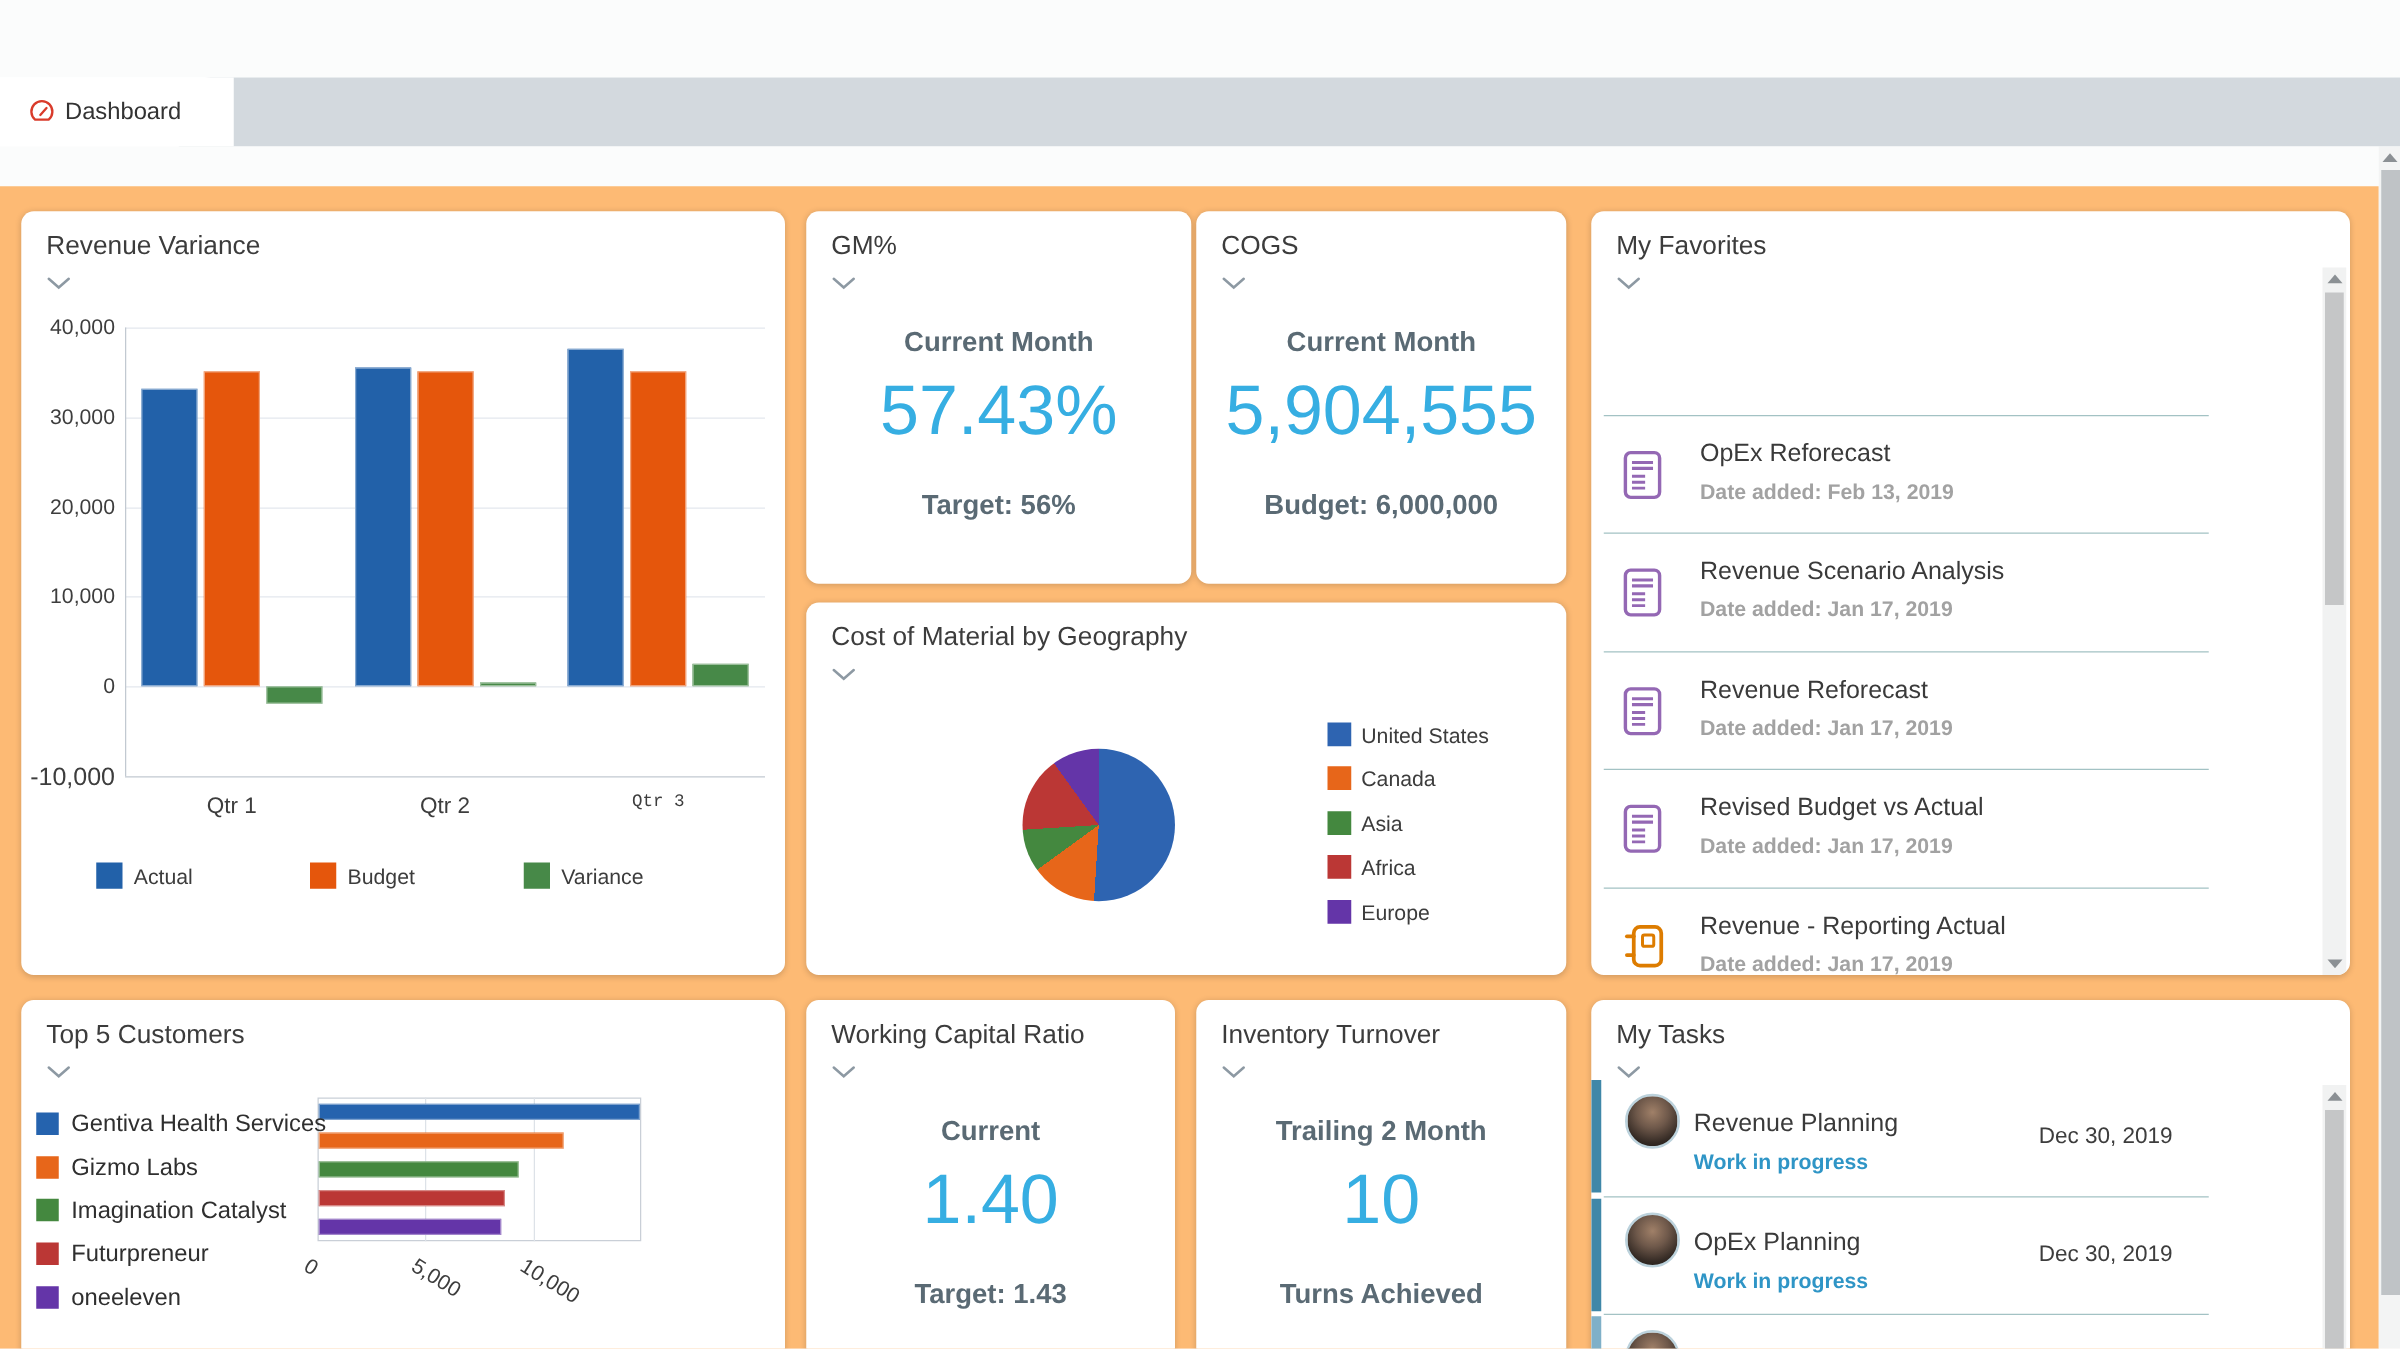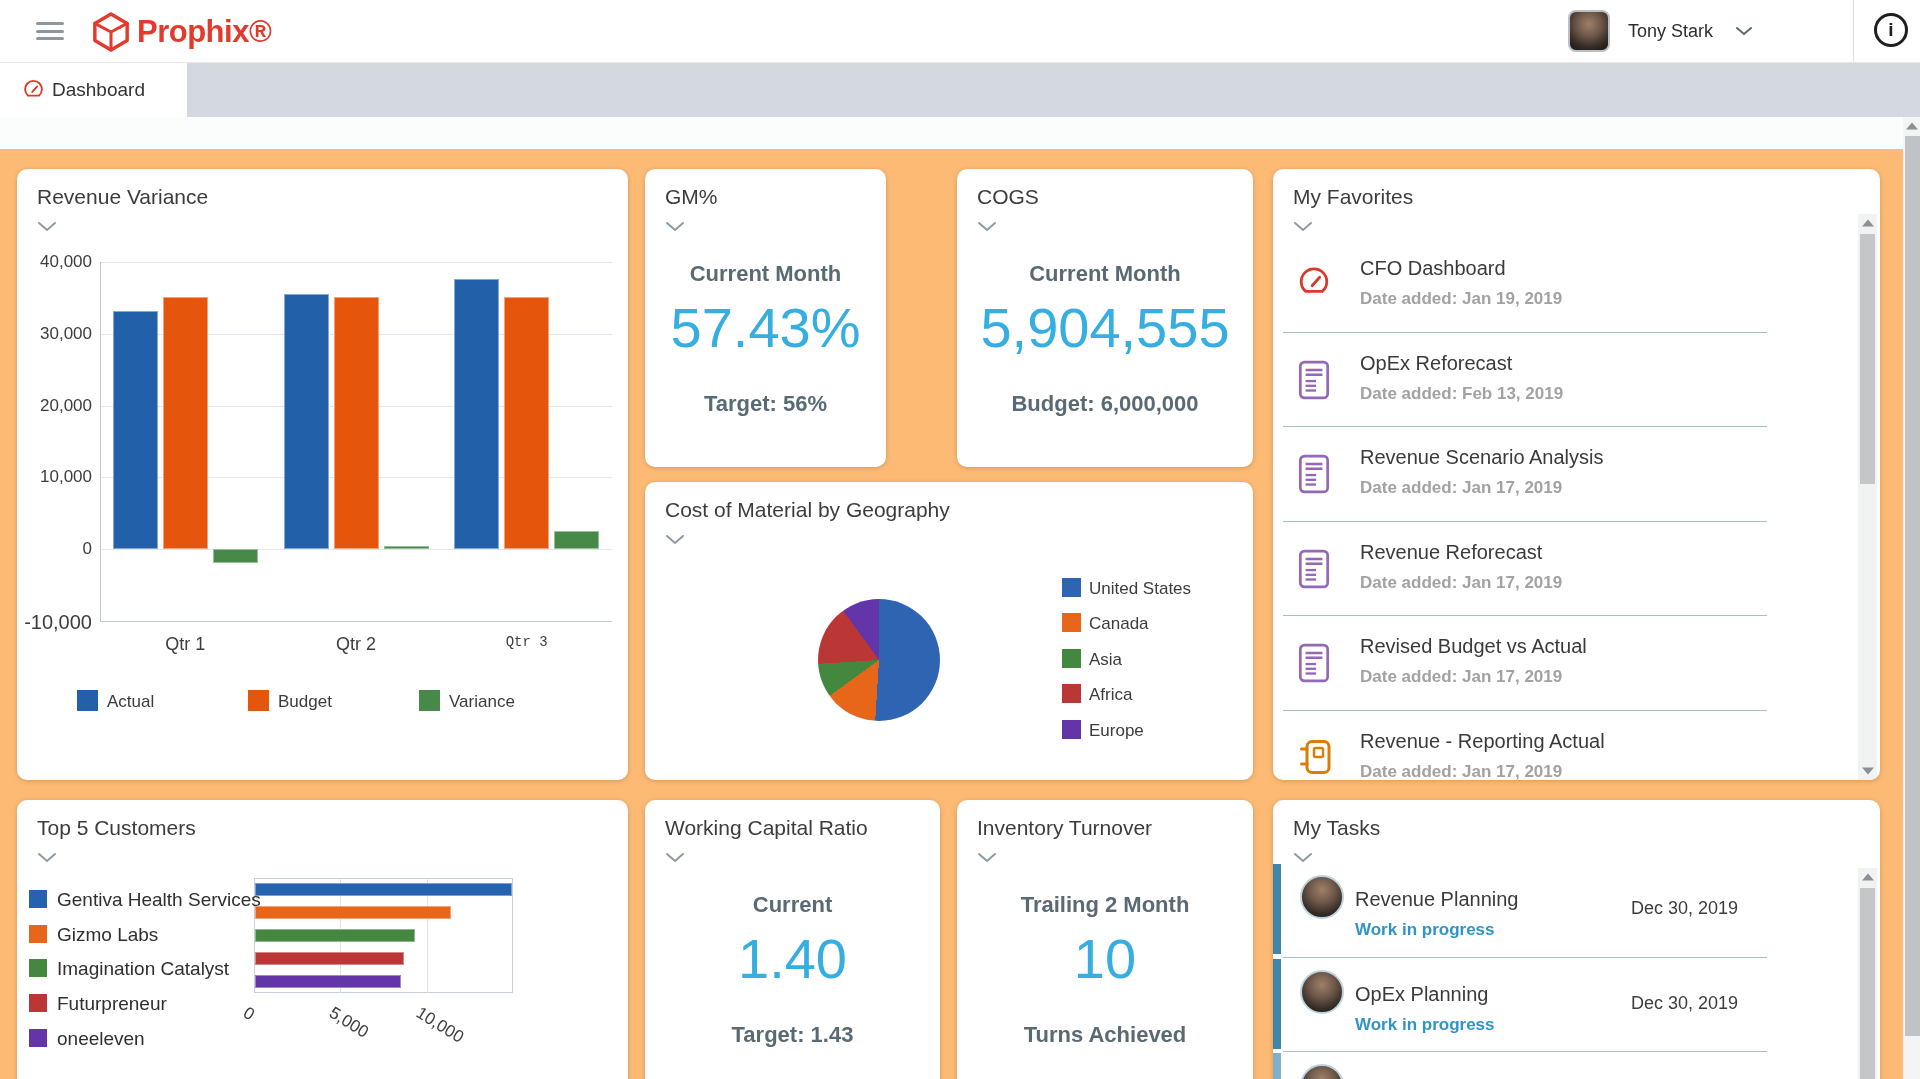--- a/index.html
+++ b/index.html
@@ -60,43 +60,20 @@
     border-left:6px solid transparent;border-right:6px solid transparent;}
   .arrow-up:after{border-bottom:7px solid #8b9094;}
   .arrow-down:after{border-top:7px solid #8b9094;}
   .chart-layer{position:absolute;left:0;top:0;right:0;bottom:0;}
 </style>
 </head>
 <body>
 
 <div id="stage">
 
-  <div class="topbar">
-    <div class="hamburger">
-      <span></span>
-        <span></span>
-        <span></span>
-    </div>
-    <div class="logo">
-      <svg width="38" height="42" viewBox="0 0 40 44">
-        <path d="M20 3 L37 13 V31 L20 41 L3 31 V13 Z" fill="none" stroke="#e23a2c" stroke-width="3.6" stroke-linejoin="round"></path>
-        <path d="M20 22 L3 13 M20 22 L37 13 M20 22 V41" fill="none" stroke="#e23a2c" stroke-width="3.2" stroke-linecap="round"></path>
-      </svg>
-      <span class="logo-text">Prophix®</span>
-    </div>
-    <div class="userbox">
-      <div class="avatar-rect"></div>
-      <span class="username">Tony Stark</span>
-      <svg style="margin-left:22px" width="18" height="10" viewBox="0 0 18 10">
-        <polyline points="2,2 9,8 16,2" fill="none" stroke="#5f6a72" stroke-width="2" stroke-linecap="round"></polyline>
-      </svg>
-    </div>
-    <div class="topdivider"></div>
-    <div class="infoicon">i</div>
-  </div>
 
   <div class="tabstrip">
     <div class="graybar"></div>
     <div class="tab-active">
       <svg class="tab-gauge" width="21" height="21" viewBox="0 0 34 34">
         <path d="M8.2 27 A 13.6 13.6 0 1 1 25.8 27 L8.2 27 Z" fill="none" stroke="#d93b2b" stroke-width="3" stroke-linejoin="round" stroke-linecap="round"></path>
         <line x1="15" y1="21" x2="23" y2="12" stroke="#d93b2b" stroke-width="3" stroke-linecap="round"></line>
       </svg>
       <span class="tab-label">Dashboard</span>
     </div>
@@ -137,21 +114,21 @@
           <div style="position: absolute; left: 424.333px; top: 465px; width: 170.667px; text-align: center; font-size: 14px; color: rgb(61, 61, 61); font-family: Liberation Mono, monospace;">Qtr 3</div>
           <div style="position: absolute; left: 60px; top: 521px; width: 21px; height: 21px; background: rgb(34, 97, 169);"></div>
           <div style="position: absolute; left: 90px; top: 523px; font-size: 17px; color: rgb(60, 60, 60);">Actual</div>
           <div style="position: absolute; left: 231px; top: 521px; width: 21px; height: 21px; background: rgb(229, 86, 12);"></div>
           <div style="position: absolute; left: 261px; top: 523px; font-size: 17px; color: rgb(60, 60, 60);">Budget</div>
           <div style="position: absolute; left: 402px; top: 521px; width: 21px; height: 21px; background: rgb(71, 137, 72);"></div>
           <div style="position: absolute; left: 432px; top: 523px; font-size: 17px; color: rgb(60, 60, 60);">Variance</div>
         </div>
     </div>
 
-    <div class="card" style="left:645px;top:20px;width:241px;height:298px;">
+    <div class="card" style="left:645px;top:20px;width:308px;height:298px;">
       <div class="card-title">GM%</div>
       <svg class="card-chevron" width="20" height="11" viewBox="0 0 20 11">
         <polyline points="2,2 10,9 18,2" fill="none" stroke="#8d99a3" stroke-width="2" stroke-linecap="round"></polyline>
       </svg>
       <div class="kpi-period">Current Month</div>
       <div class="kpi-value">57.43%</div>
       <div class="kpi-target">Target: 56%</div>
     </div>
 
     <div class="card" style="left:957px;top:20px;width:296px;height:298px;">
@@ -183,28 +160,20 @@
           <div style="position: absolute; left: 444px; top: 238.6px; font-size: 17px; color: rgb(60, 60, 60); white-space: nowrap;">Europe</div>
         </div>
     </div>
 
     <div class="card" style="left:1273px;top:20px;width:607px;height:611px;">
       <div class="card-title">My Favorites</div>
       <svg class="card-chevron" width="20" height="11" viewBox="0 0 20 11">
         <polyline points="2,2 10,9 18,2" fill="none" stroke="#8d99a3" stroke-width="2" stroke-linecap="round"></polyline>
       </svg>
       <div id="fav-list" class="chart-layer">
-          <div class="fav-item" style="top: 68px; height: 94px;">
-            <span class="fav-icon"><svg width="32" height="34" viewBox="0 0 34 34">
-    <path d="M8.2 27 A 13.6 13.6 0 1 1 25.8 27 L8.2 27 Z" fill="none" stroke="#d93b2b" stroke-width="3" stroke-linejoin="round" stroke-linecap="round"></path>
-    <line x1="15" y1="21" x2="23" y2="12" stroke="#d93b2b" stroke-width="3" stroke-linecap="round"></line>
-              </svg></span>
-            <span class="fav-name">CFO Dashboard</span>
-            <span class="fav-date">Date added: Jan 19, 2019</span>
-          </div>
           <div style="position: absolute; left: 10px; top: 162.5px; width: 484px; height: 1px; background: rgb(163, 194, 196);"></div>
           <div class="fav-item" style="top: 162.5px; height: 94px;">
             <span class="fav-icon"><svg width="32" height="40" viewBox="0 0 30 38">
     <rect x="2" y="2" width="26" height="34" rx="4" fill="none" stroke="#9468b4" stroke-width="2.6"></rect>
     <line x1="7" y1="9.5" x2="23" y2="9.5" stroke="#9468b4" stroke-width="2.4"></line>
     <line x1="7" y1="14" x2="23" y2="14" stroke="#9468b4" stroke-width="2.4"></line>
     <line x1="7" y1="20" x2="17" y2="20" stroke="#9468b4" stroke-width="2.2"></line>
     <line x1="7" y1="24.5" x2="17" y2="24.5" stroke="#9468b4" stroke-width="2.2"></line>
     <line x1="7" y1="29" x2="17" y2="29" stroke="#9468b4" stroke-width="2.2"></line>
               </svg></span>

